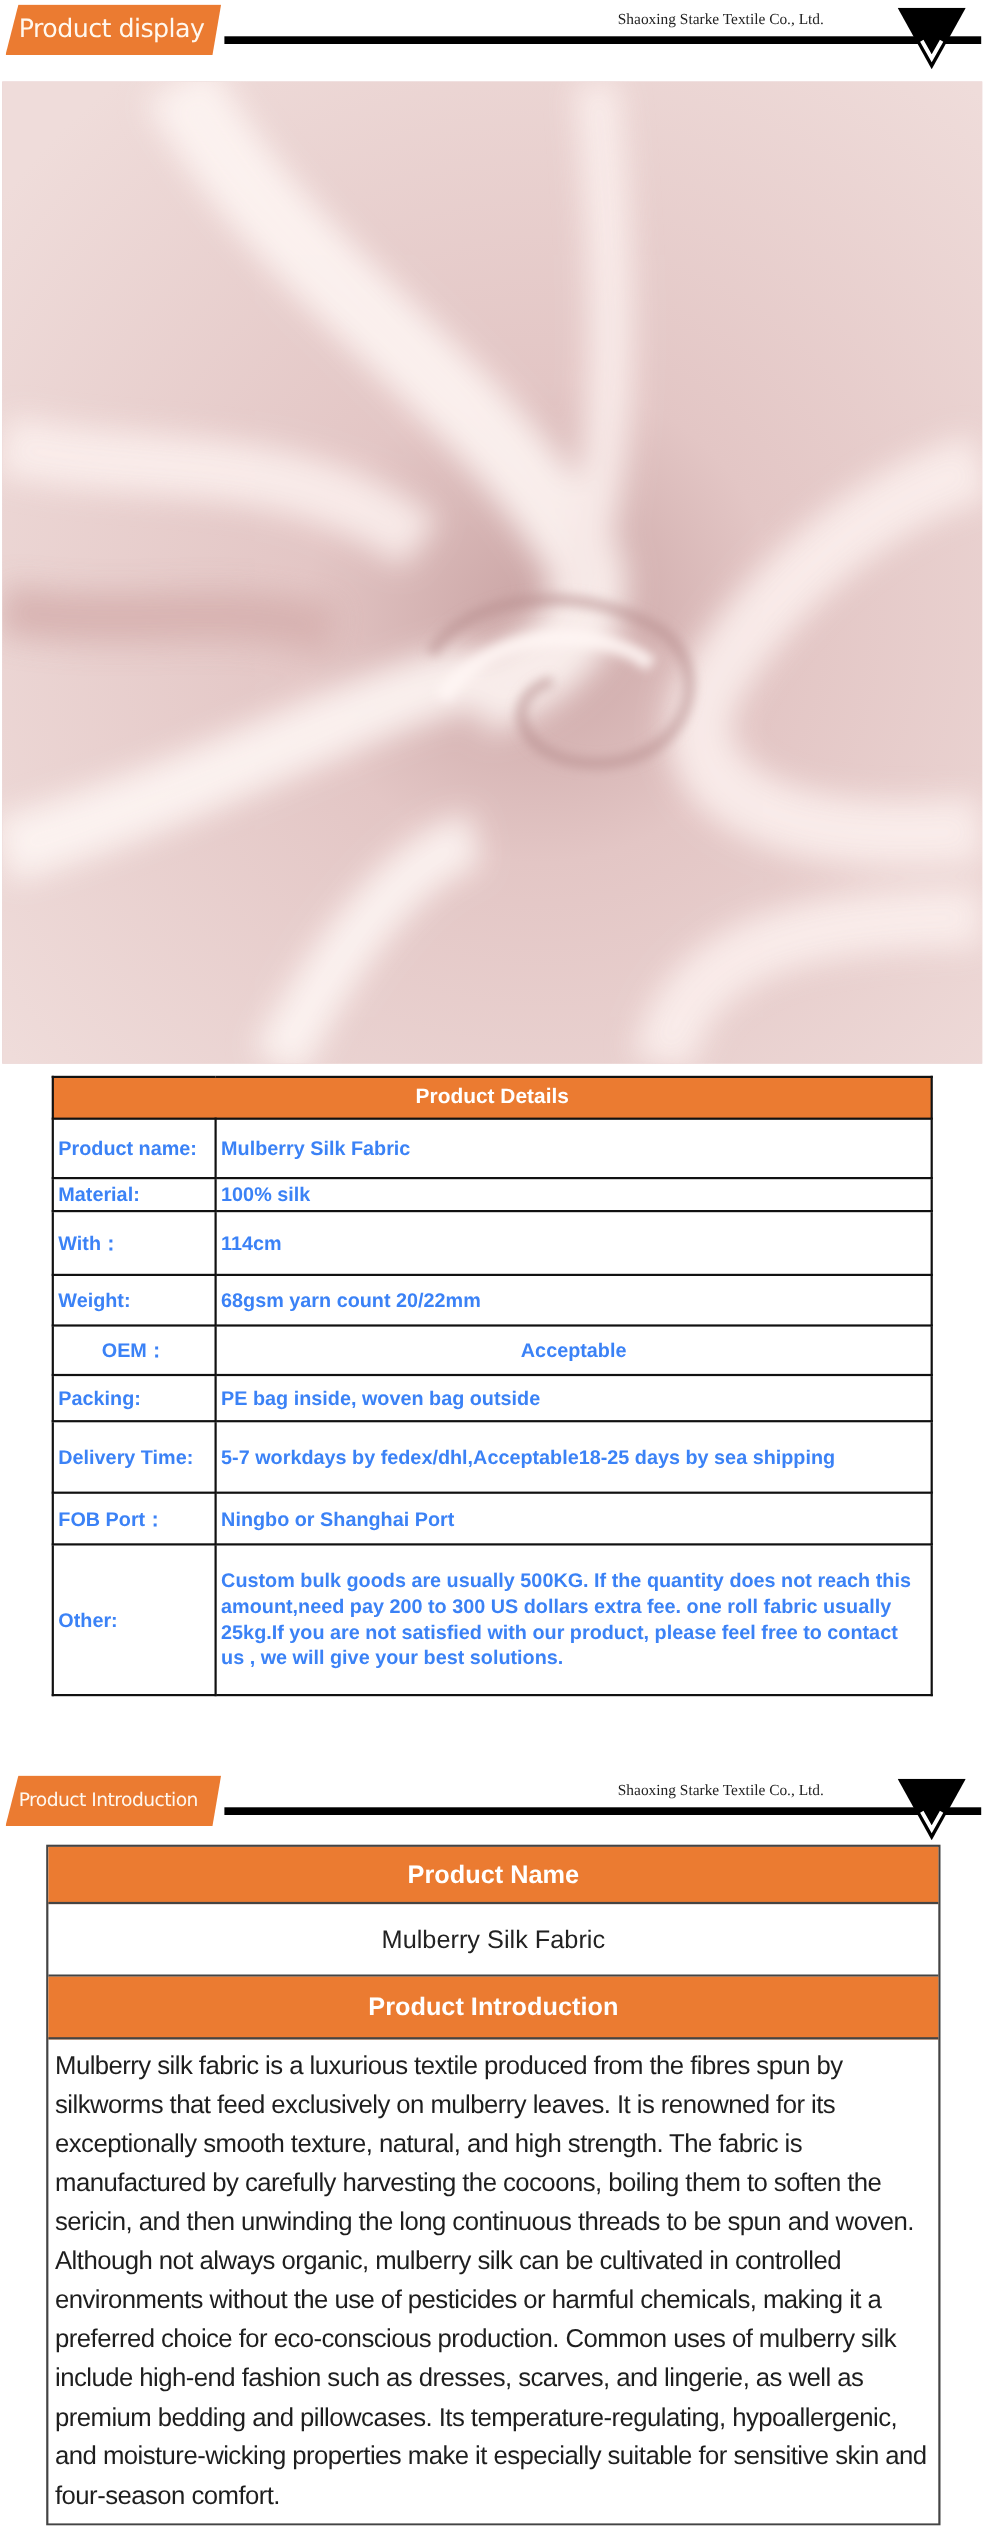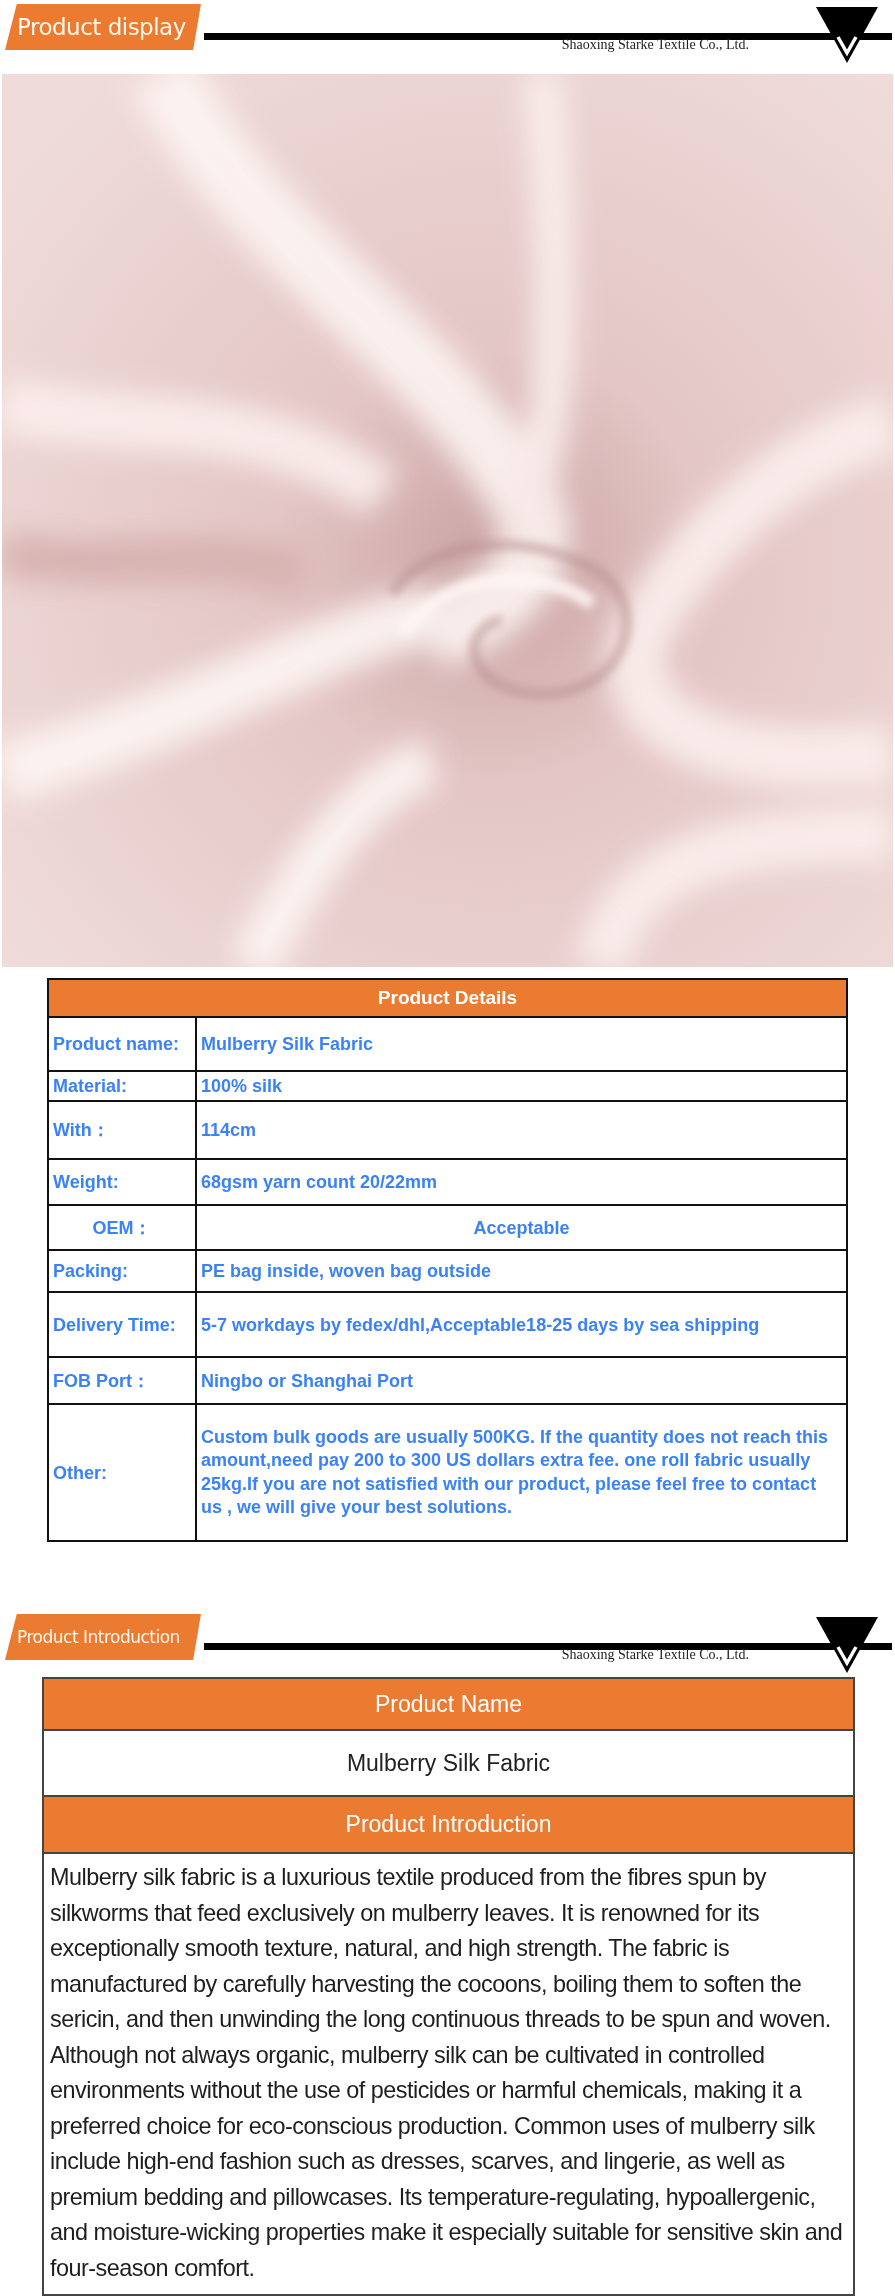--- a/index.html
+++ b/index.html
@@ -3,29 +3,29 @@
 <meta charset="utf-8">
 <style>
   html, body { margin:0; padding:0; background:#ffffff; }
   body { width:895px; height:2296px; position:relative; overflow:hidden; font-family:"Liberation Sans", sans-serif; }
   .hdr { position:absolute; left:0; width:831px; height:70px; }
   .hdr .banner { position:absolute; left:5px; top:4px; width:196px; height:46px; background:#eb7b31;
     clip-path: polygon(6% 0, 100% 0, 96% 100%, 0 100%); }
   .hdr .banner span { position:absolute; left:12px; top:0; line-height:46px; color:#fff8ef; font-family:"DejaVu Sans", sans-serif; font-size:23px; letter-spacing:-0.5px; white-space:nowrap; }
   .hdr .banner.small span { font-size:17px; }
   .hdr .rule { position:absolute; left:204px; top:33px; width:688px; height:7px; background:#000; }
-  .hdr .company { position:absolute; right:82px; top:11px; font-family:"Liberation Serif", serif; font-size:14px; color:#222; white-space:nowrap;margin-top:26px; }
+  .hdr .company { position:absolute; right:82px; top:11px; font-family:"Liberation Serif", serif; font-size:14px; color:#222; white-space:nowrap; }
   .hdr .logo { position:absolute; left:816px; top:7px; width:62px; height:56px; }
   .photo { position:absolute; left:2px; top:74px; width:891px; height:893px; overflow:hidden; background:#e8cfcf; }
   table.details { position:absolute; left:47px; top:978px; width:801px; border-collapse:collapse; border:2px solid #14b8a6; }
   table.details td { border:2px solid #111; font-weight:bold; color:#3b82f6; font-size:18px; padding:2px 4px; vertical-align:middle; line-height:24px; }
   table.details td.lbl { width:138px; }
   table.details td.head { background:#eb7b31; color:#fff; text-align:center; font-size:19px; height:32px; }
   .intro { position:absolute; left:42px; top:1677px; width:809px; border:2px solid #444; background:#fff; }
-  .intro .ohead { background:#eb7b31; color:#fff; font-weight:normal; text-align:center; font-size:23px; height:50px; line-height:50px; border-bottom:2px solid #444; }
+  .intro .ohead { background:#eb7b31; color:#fff; font-weight:bold; text-align:center; font-size:23px; height:50px; line-height:50px; border-bottom:2px solid #444; }
   .intro .ohead.second { height:55px; line-height:55px; }
   .intro .name { text-align:center; font-size:23px; color:#222; height:64px; line-height:64px; border-bottom:2px solid #444; }
   .intro .para { font-size:23.4px; line-height:35.5px; color:#1e1e1e; padding:6px 6px 8px 6px; letter-spacing:-0.5px; }
 </style>
 </head>
 <body>
 
 <div class="hdr" style="top:0;">
   <div class="banner">
     <span>Product display</span>

